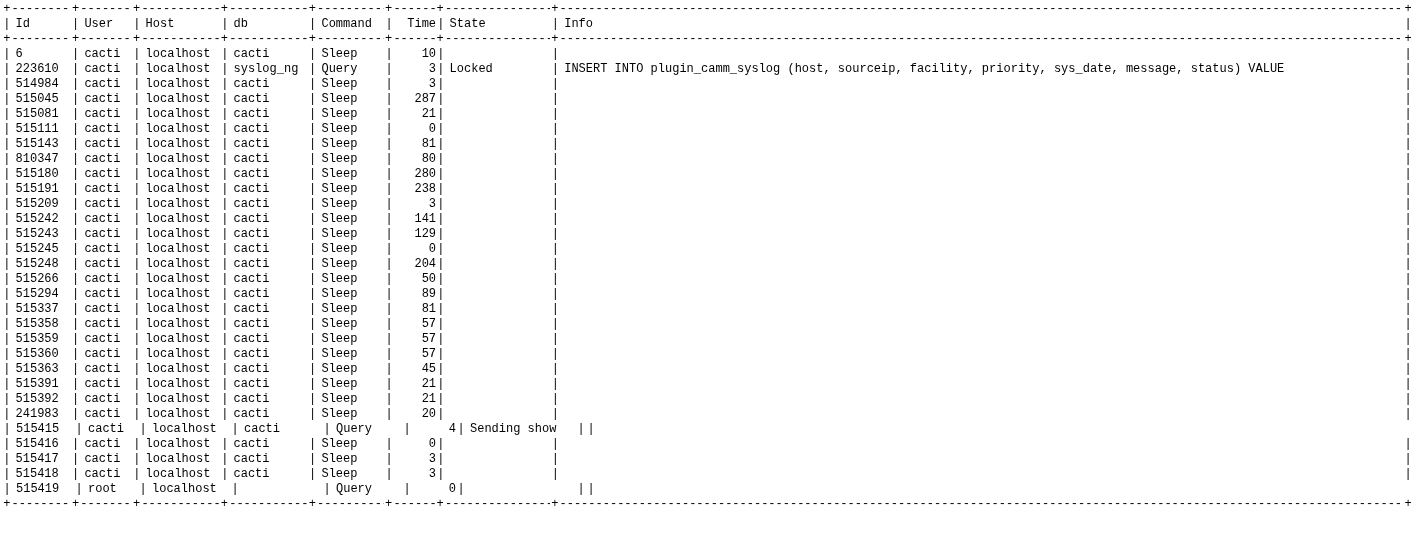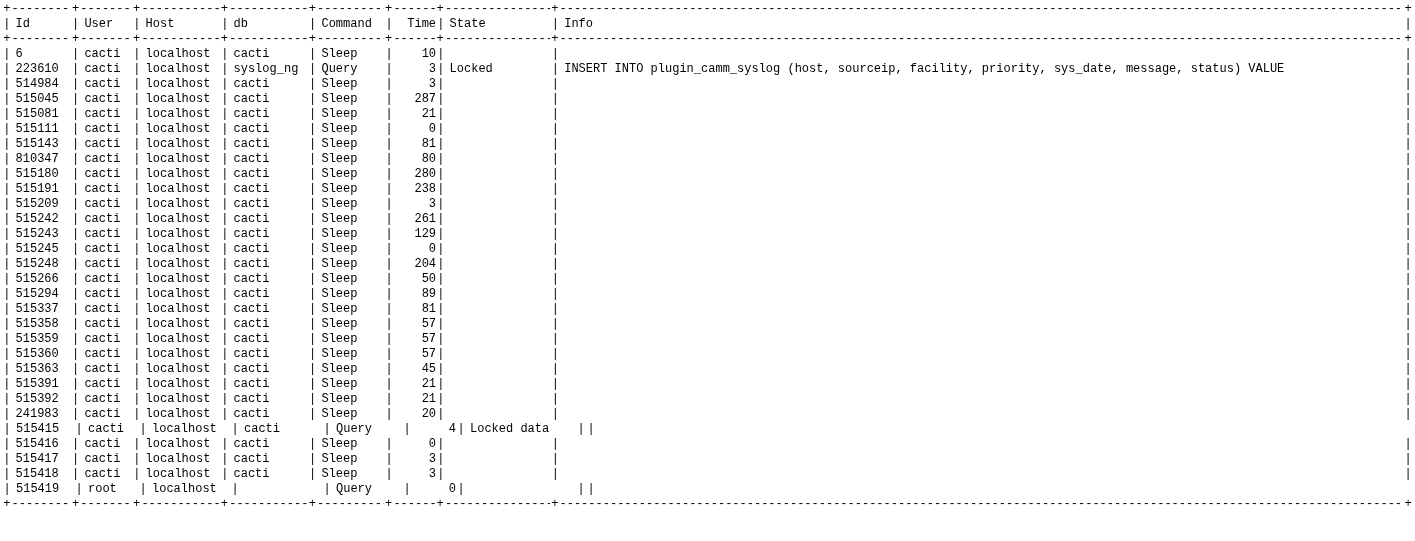--- a/index.html
+++ b/index.html
@@ -319,21 +319,21 @@
       <span class="cell c-id">515242</span>
       <span class="divider">|</span>
       <span class="cell c-user">cacti</span>
       <span class="divider">|</span>
       <span class="cell c-host">localhost</span>
       <span class="divider">|</span>
       <span class="cell c-db">cacti</span>
       <span class="divider">|</span>
       <span class="cell c-cmd">Sleep</span>
       <span class="divider">|</span>
-      <span class="cell c-time">261</span>
+      <span class="cell c-time">141</span>
       <span class="divider">|</span>
       <span class="cell c-state"></span>
       <span class="divider">|</span>
       <span class="cell c-info"></span>
       <span class="divider">|</span>
     </div>
     <div class="row">
       <span class="divider">|</span>
       <span class="cell c-id">515243</span>
       <span class="divider">|</span>
@@ -587,21 +587,21 @@
       <span class="cell c-user">cacti</span>
       <span class="divider">|</span>
       <span class="cell c-host">localhost</span>
       <span class="divider">|</span>
       <span class="cell c-db">cacti</span>
       <span class="divider">|</span>
       <span class="cell c-cmd">Query</span>
       <span class="divider">|</span>
       <span class="cell c-time">4</span>
       <span class="divider">|</span>
-      <span class="cell c-state">Locked data</span>
+      <span class="cell c-state">Sending show</span>
       <span class="divider">|</span>
       <span class="divider">|</span>
     </div>
     <div class="row">
       <span class="divider">|</span>
       <span class="cell c-id">515416</span>
       <span class="divider">|</span>
       <span class="cell c-user">cacti</span>
       <span class="divider">|</span>
       <span class="cell c-host">localhost</span>

